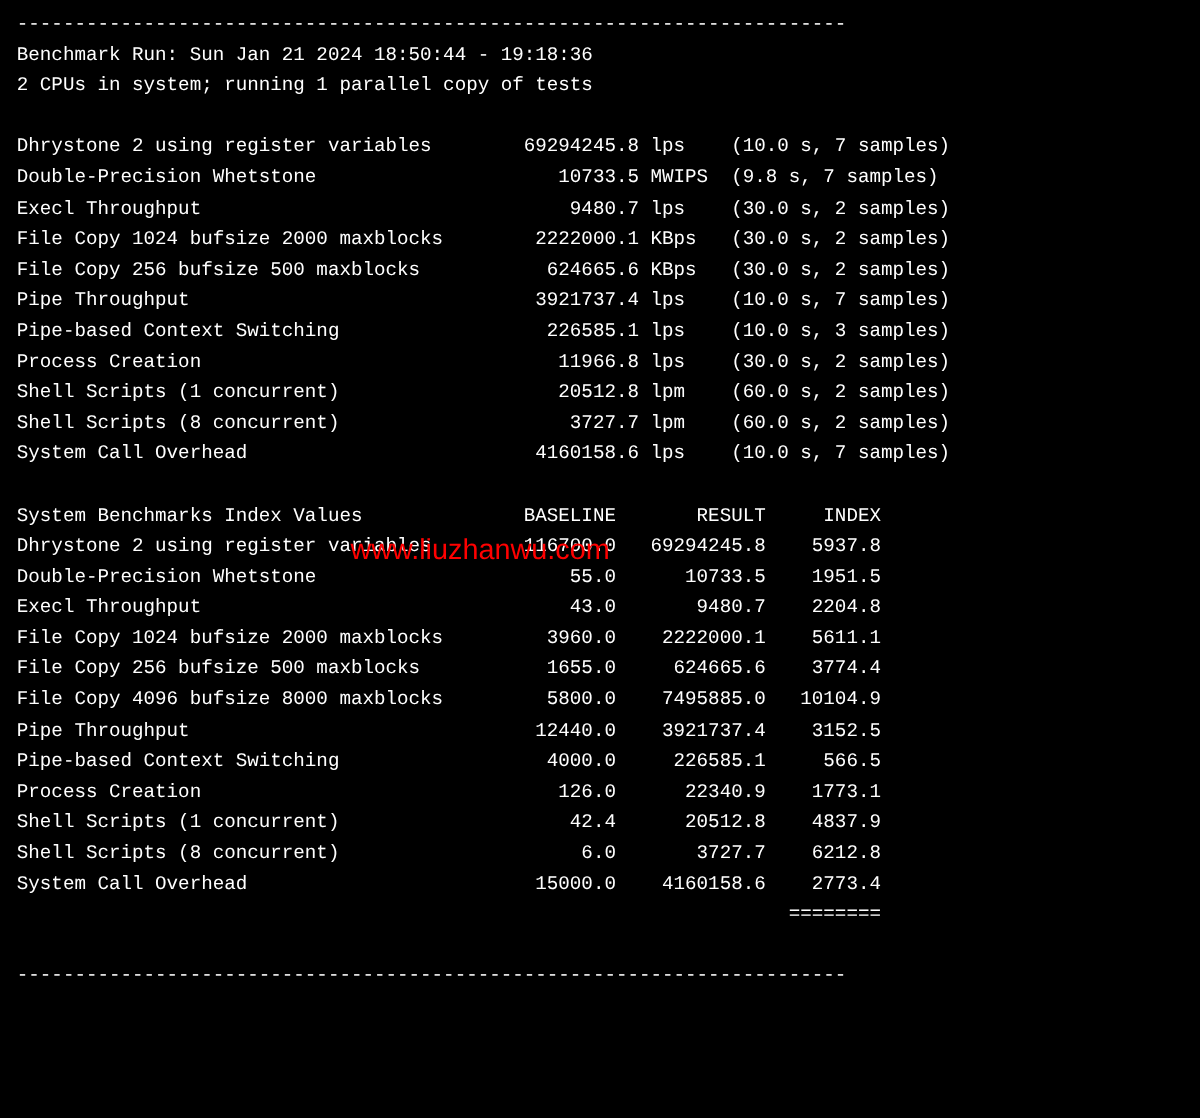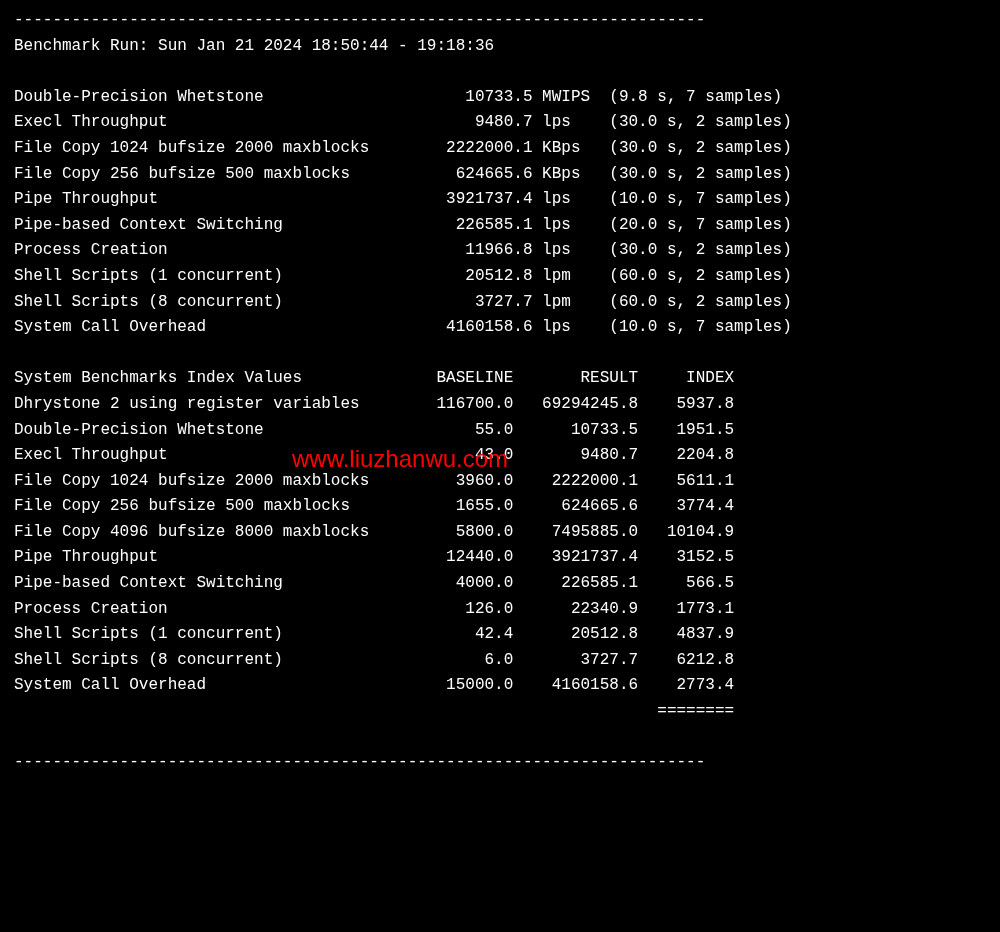--- a/index.html
+++ b/index.html
@@ -39,29 +39,31 @@
 </head>
 <body>
 
 <div class="terminal">
 
   <div class="watermark">www.liuzhanwu.com</div>
 
   <pre>------------------------------------------------------------------------</pre>
 
   <pre>Benchmark Run: Sun Jan 21 2024 18:50:44 - 19:18:36</pre>
+  <pre>2 CPUs in system; running 1 parallel copy of tests</pre>
   <pre> </pre>
 
   <div id="tests-block">
+      <pre>Dhrystone 2 using register variables        69294245.8 lps    (10.0 s, 7 samples)</pre>
       <pre>Double-Precision Whetstone                     10733.5 MWIPS  (9.8 s, 7 samples)</pre>
       <pre>Execl Throughput                                9480.7 lps    (30.0 s, 2 samples)</pre>
       <pre>File Copy 1024 bufsize 2000 maxblocks        2222000.1 KBps   (30.0 s, 2 samples)</pre>
       <pre>File Copy 256 bufsize 500 maxblocks           624665.6 KBps   (30.0 s, 2 samples)</pre>
       <pre>Pipe Throughput                              3921737.4 lps    (10.0 s, 7 samples)</pre>
-      <pre>Pipe-based Context Switching                  226585.1 lps    (20.0 s, 7 samples)</pre>
+      <pre>Pipe-based Context Switching                  226585.1 lps    (10.0 s, 3 samples)</pre>
       <pre>Process Creation                               11966.8 lps    (30.0 s, 2 samples)</pre>
       <pre>Shell Scripts (1 concurrent)                   20512.8 lpm    (60.0 s, 2 samples)</pre>
       <pre>Shell Scripts (8 concurrent)                    3727.7 lpm    (60.0 s, 2 samples)</pre>
       <pre>System Call Overhead                         4160158.6 lps    (10.0 s, 7 samples)</pre>
     </div>
 
   <pre> </pre>
 
   <pre id="index-header-line">System Benchmarks Index Values              BASELINE       RESULT     INDEX</pre>
 

